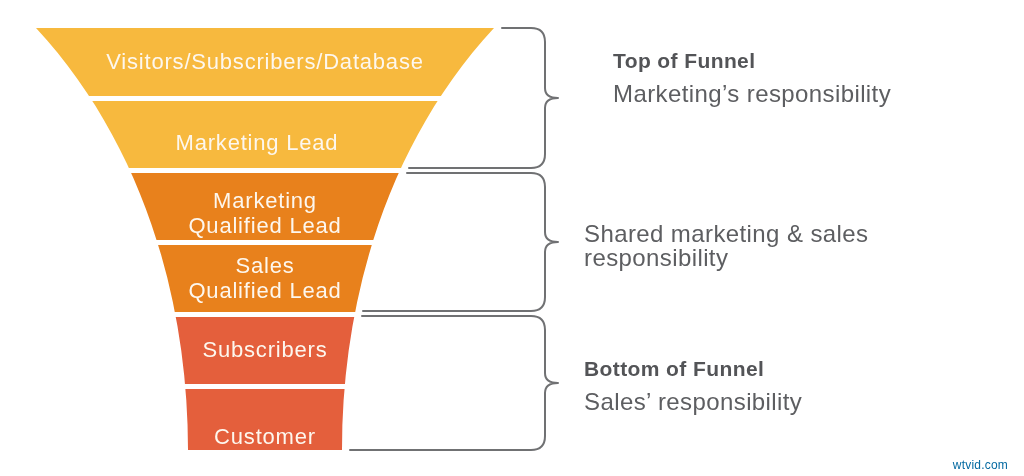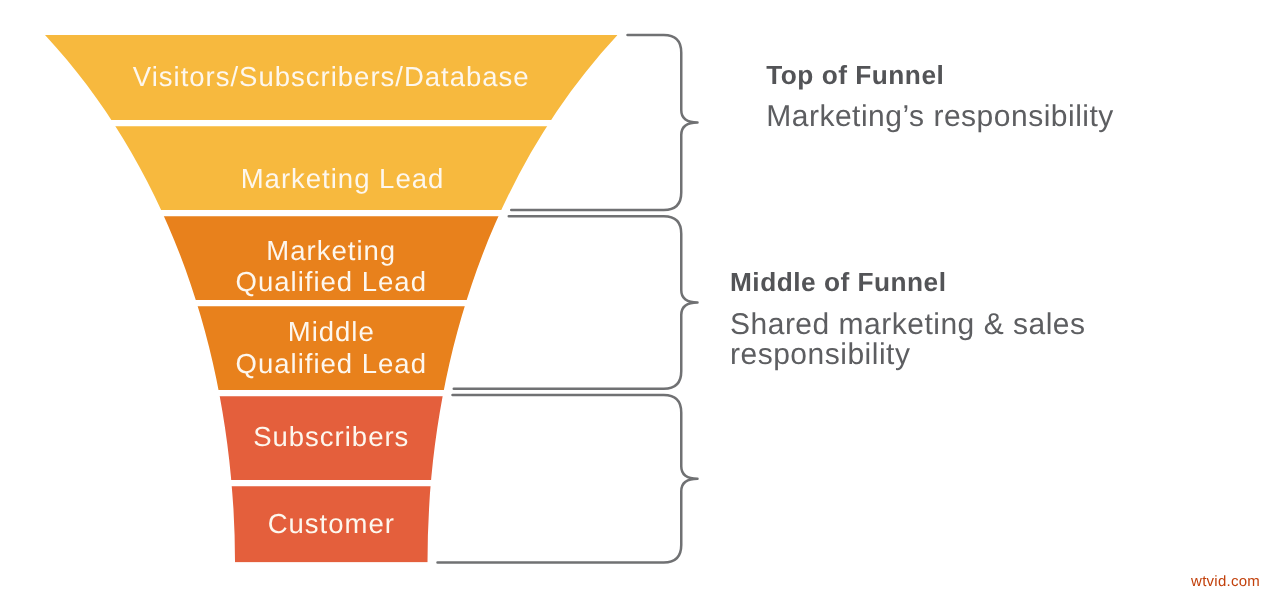--- a/index.html
+++ b/index.html
@@ -31,25 +31,25 @@
     color: #FDF7EE;
     font-size: 22px;
     font-weight: 400;
     letter-spacing: 0.8px;
     line-height: 1.12;
     pointer-events: none;
   }
   .stage-label span { display: block; }
 
   .s1 { left: 65px;  top: 28px;  width: 400px; height: 68px; text-align: right; }
-  .s2 { left: 124px; top: 101px; width: 300px; height: 85px; }
+  .s2 { left: 107px; top: 101px; width: 300px; height: 85px; }
   .s3 { left: 165px; top: 173px; width: 200px; height: 81px; }
   .s4 { left: 165px; top: 245px; width: 200px; height: 67px; }
   .s5 { left: 165px; top: 317px; width: 200px; height: 67px; }
-  .s6 { left: 165px; top: 389px; width: 200px; height: 61px; }
+  .s6 { left: 165px; top: 389px; width: 200px; height: 61px; justify-content: flex-end; }
 
   
   .annotation { position: absolute; left: 584px; width: 430px; }
   .a1 { top: 48px; margin-left: 29px; }
   .a2 { top: 214px; }
   .a3 { top: 356px; }
   .ann-title {
     font-size: 21px;
     font-weight: 700;
     color: #535457;
@@ -63,21 +63,21 @@
     color: #5D5E61;
     letter-spacing: 0.4px;
     line-height: 24px;
   }
 
   .watermark {
     position: absolute;
     top: 458px;
     right: 16px;
     font-size: 12px;
-    color: #c2410c;
+    color: #0369a1;
     letter-spacing: 0.2px;
   }
 </style>
 </head>
 <body>
 
 <div class="canvas">
 
   <svg class="funnel-svg" viewBox="0 0 1024 476" aria-hidden="true">
     <defs>
@@ -106,36 +106,37 @@
     <span>Visitors/Subscribers/Database</span>
   </div>
   <div class="stage-label s2">
     <span>Marketing Lead</span>
   </div>
   <div class="stage-label s3">
     <span>Marketing</span>
     <span>Qualified Lead</span>
   </div>
   <div class="stage-label s4">
-    <span>Middle</span>
+    <span>Sales</span>
     <span>Qualified Lead</span>
   </div>
   <div class="stage-label s5">
     <span>Subscribers</span>
   </div>
   <div class="stage-label s6">
     <span>Customer</span>
   </div>
 
   <div class="annotation a1">
     <div class="ann-title">Top of Funnel</div>
     <div class="ann-desc">Marketing’s responsibility</div>
   </div>
   <div class="annotation a2">
-    <div class="ann-title">Middle of Funnel</div>
     <div class="ann-desc">Shared marketing &amp; sales responsibility</div>
   </div>
   <div class="annotation a3">
+    <div class="ann-title">Bottom of Funnel</div>
+    <div class="ann-desc">Sales’ responsibility</div>
   </div>
 
   <div class="watermark">wtvid.com</div>
 
 </div>
 
 </body></html>

